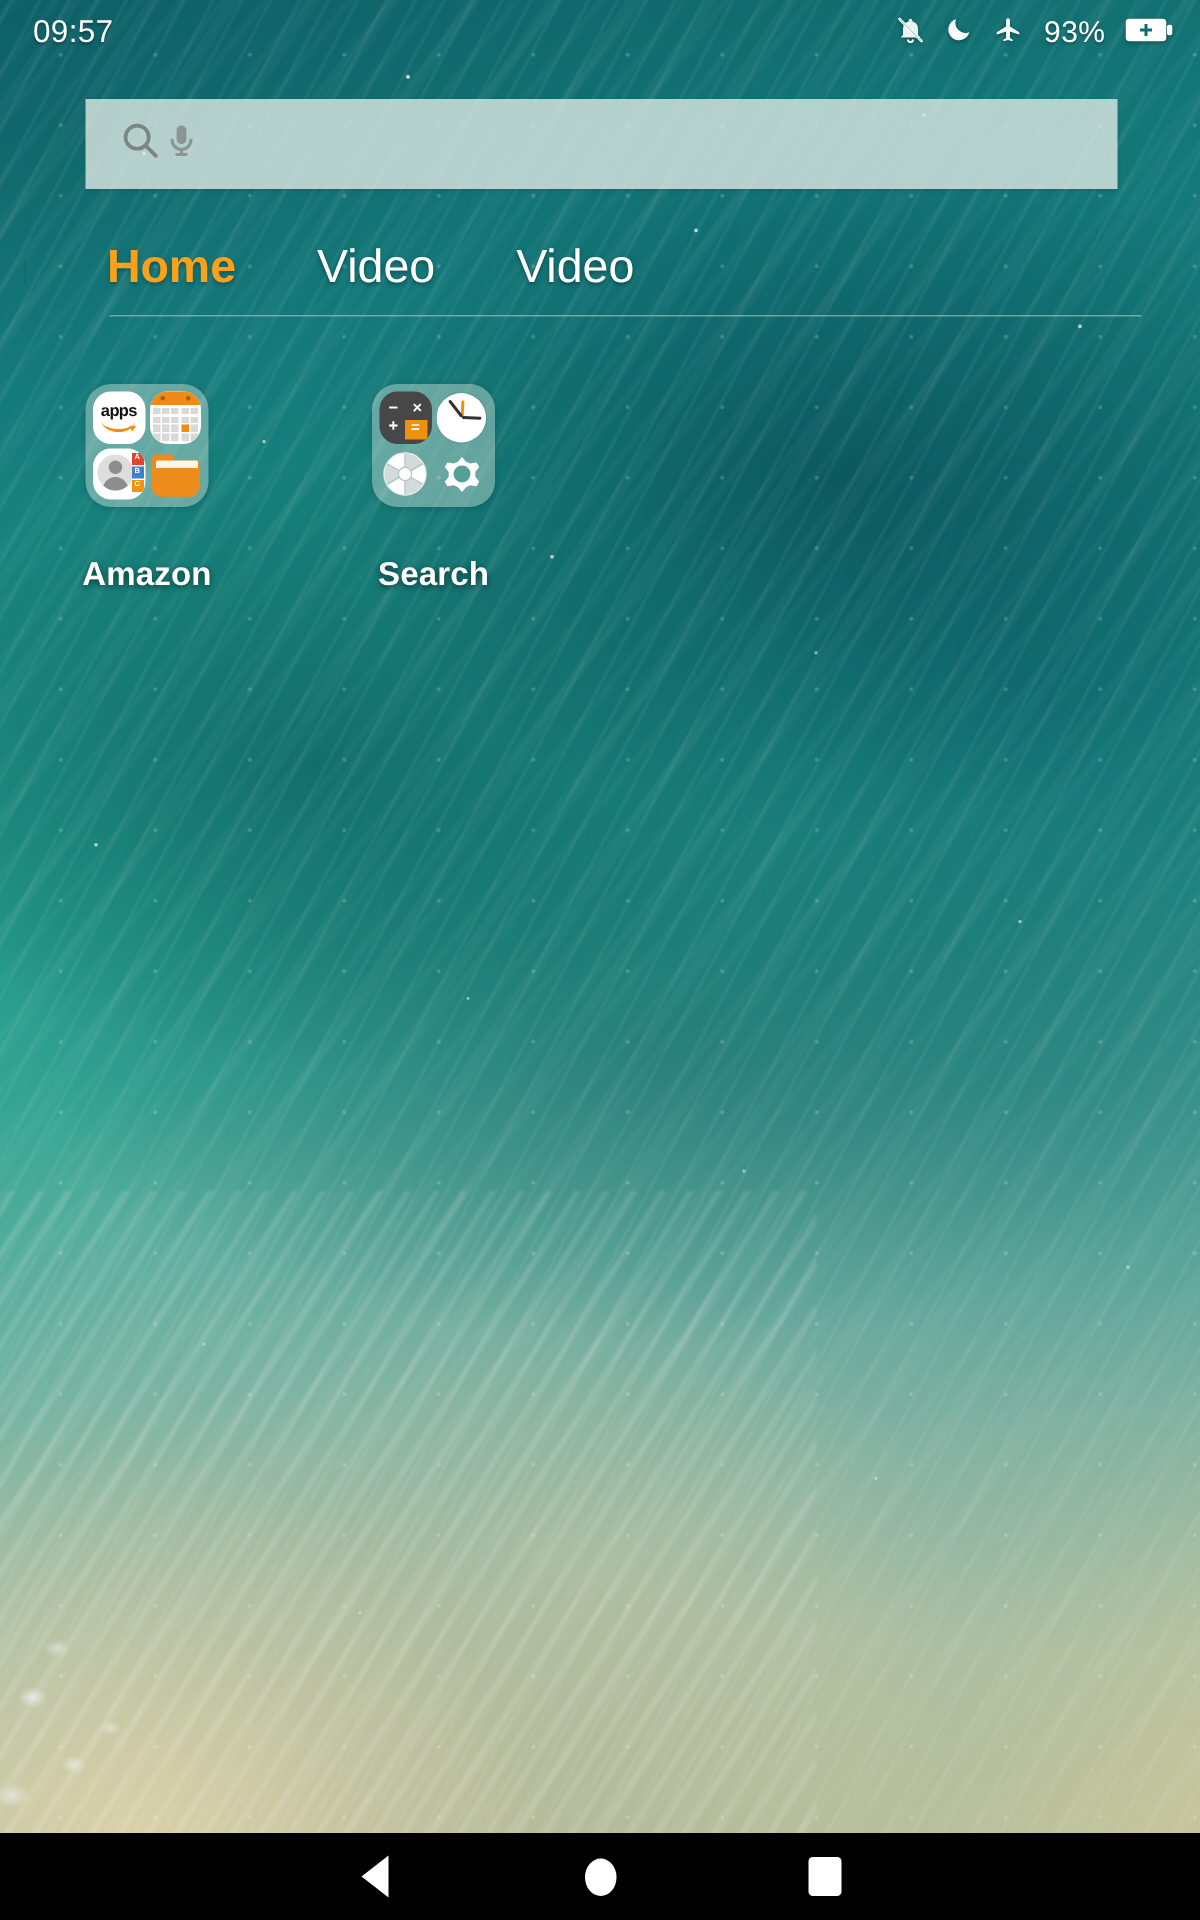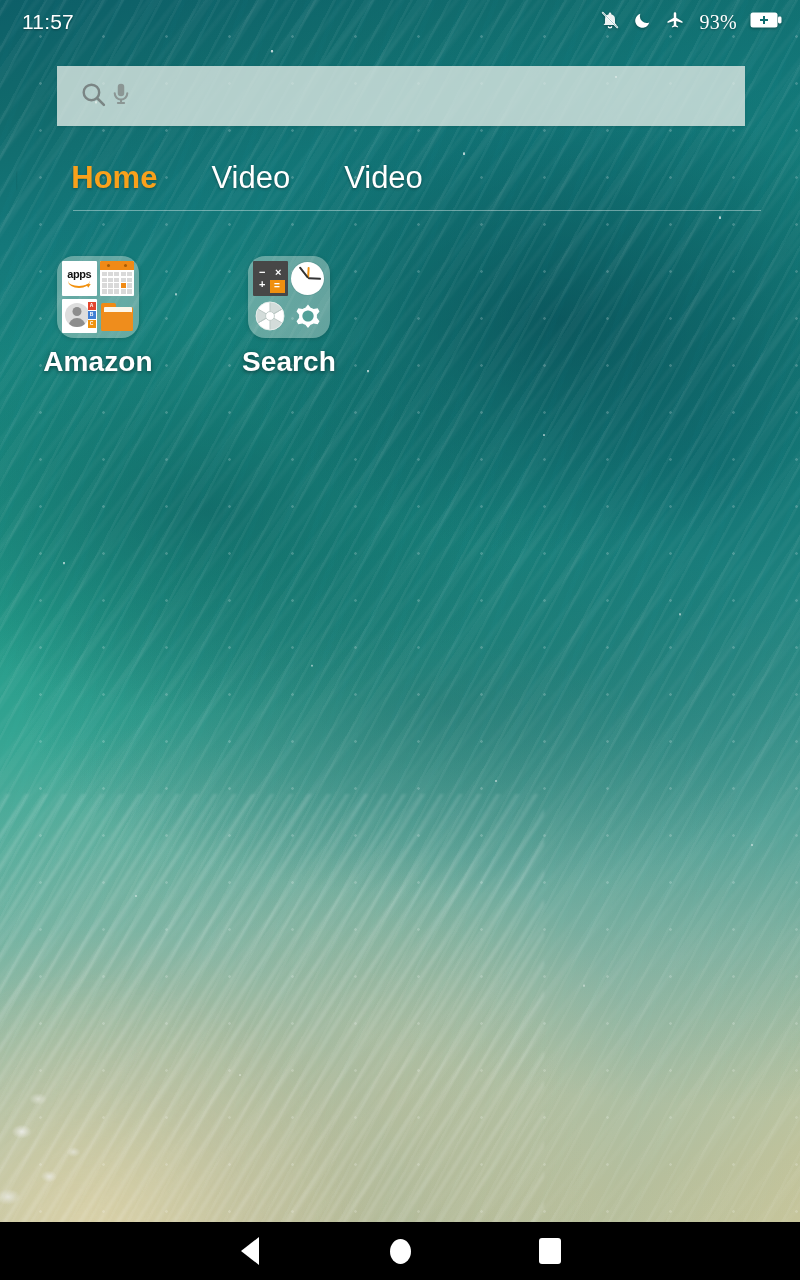--- a/index.html
+++ b/index.html
@@ -109,21 +109,21 @@
   #status-bar{
     position:absolute; top:0; left:0; width:800px; height:44px;
     display:flex; align-items:center; justify-content:space-between;
     padding:0 18px 0 22px; z-index:10;
     color:#fff;
   }
   #status-clock{
     font-size:21px; letter-spacing:.2px; font-weight:400;
     text-shadow:0 1px 2px rgba(0,0,0,.35);
   }
-  .status-right{ display:flex; align-items:center; gap:13px;font-family:Liberation Serif, serif; }
+  .status-right{ display:flex; align-items:center; gap:13px; }
   .sicon{ display:block; filter:drop-shadow(0 1px 1.5px rgba(0,0,0,.35)); }
   #battery-percent{
     font-size:20px; font-weight:400; letter-spacing:.3px; margin-left:1px;
     text-shadow:0 1px 2px rgba(0,0,0,.35);
   }
 
   
   #search-bar{
     position:absolute; left:57px; top:66px; width:688px; height:60px;
     background:rgba(221,232,228,0.80);
@@ -180,23 +180,23 @@
   }
   .folder{ width:120px; display:flex; flex-direction:column; align-items:center; }
   .folder-tile{
     width:82px; height:82px; border-radius:17px;
     background:rgba(222,236,226,0.40);
     padding:5px;
     display:grid; grid-template-columns:1fr 1fr; grid-template-rows:1fr 1fr;
     gap:3px;
     box-shadow:0 1px 4px rgba(0,0,0,.16);
   }
-  .mini{ width:100%; height:100%; border-radius:1px; overflow:hidden; position:relative; background:#fff; }
+  .mini{ width:100%; height:100%; border-radius:12px; overflow:hidden; position:relative; background:#fff; }
   .folder-label{
-    margin-top:8px; color:#fff; font-size:28px; font-weight:700; letter-spacing:.1px;
+    margin-top:32px; color:#fff; font-size:22px; font-weight:700; letter-spacing:.1px;
     text-shadow:0 1px 4px rgba(0,0,0,.55);
     white-space:nowrap;
   }
 
   
   .ic-appstore{ background:#ffffff; display:flex; flex-direction:column; align-items:center; justify-content:center; }
   .ic-appstore .aps-txt{ font-size:11px; font-weight:700; color:#111; line-height:1; letter-spacing:-0.4px; }
   .ic-appstore .aps-smile{
     width:22px; height:7px; margin-top:1px;
     border-bottom:2.5px solid #f2900d; border-radius:0 0 50% 50%/0 0 100% 100%;
@@ -315,21 +315,21 @@
   <div class="wp-dark"></div>
   <div class="wp-streaks"></div>
   <div class="wp-ripple"></div>
   <div class="wp-sand"></div>
   <div class="wp-rocks"></div>
   <div class="wp-foam"></div>
   <div class="wp-foam2"></div>
 </div>
 
 <div id="status-bar">
-  <div id="status-clock">11:57</div>
+  <div id="status-clock">09:57</div>
   <div class="status-right">
     <span class="sicon">
       <svg width="20" height="20" viewBox="0 0 24 24" fill="none">
         <path d="M18 16v-5a6 6 0 0 0-4.5-5.8V4.5a1.5 1.5 0 0 0-3 0v.7A6 6 0 0 0 6 11v5l-1.6 1.6V18h15.2v-.4L18 16z" fill="#fff" opacity="0.92"></path>
         <path d="M10 19.5a2 2 0 0 0 4 0" stroke="#fff" stroke-width="1.6" fill="none"></path>
         <path d="M3.2 3.2 L20.8 20.8" stroke="#fff" stroke-width="2.1" stroke-linecap="round"></path>
         <path d="M3.2 3.2 L20.8 20.8" stroke="#14787a" stroke-width="0.8" stroke-linecap="round" opacity="0.55"></path>
       </svg>
     </span>
     <span class="sicon">

